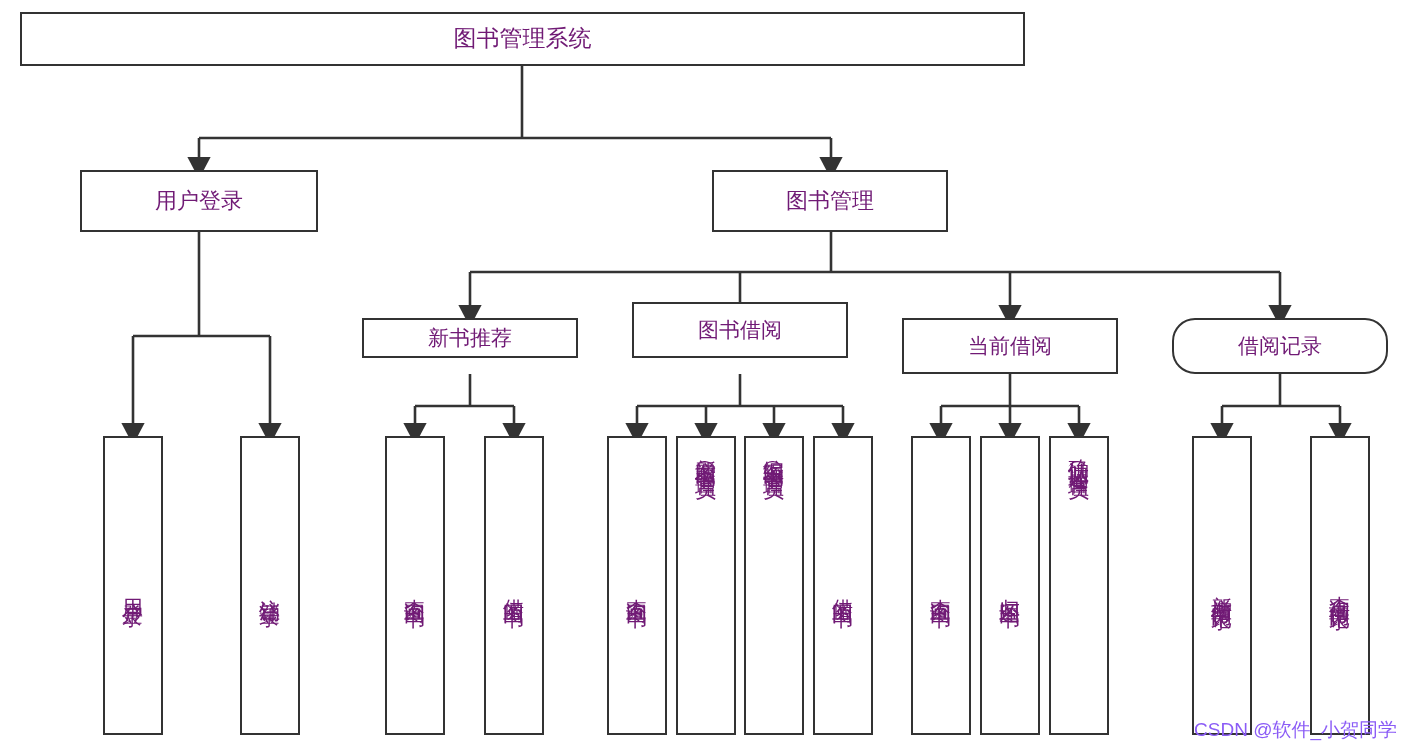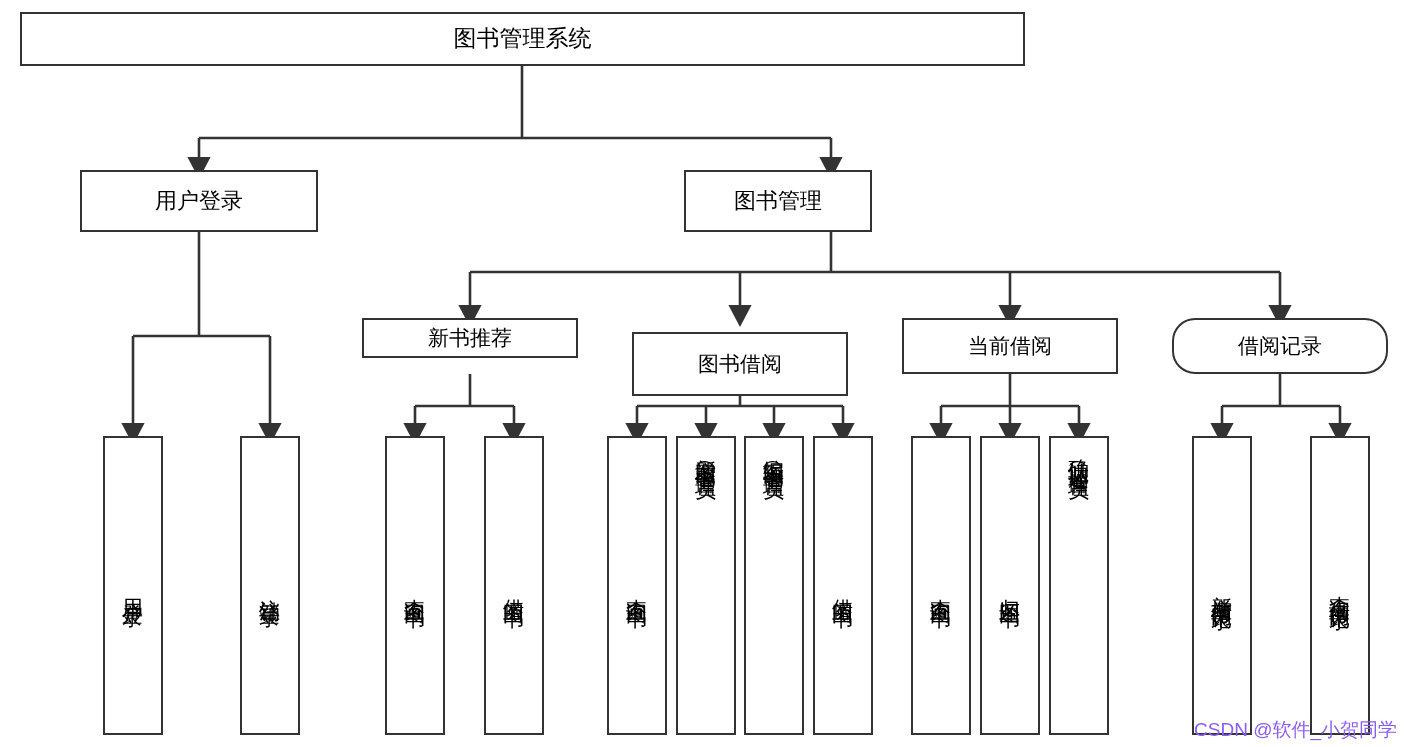--- a/index.html
+++ b/index.html
@@ -26,21 +26,21 @@
     pointer-events: none;
   }
   .node {
     position: absolute;
     box-sizing: border-box;
     background: #ffffff;
     border: 2px solid #333333;
     display: flex;
     align-items: center;
     justify-content: center;
-    color: #000000;
+    color: #701a75;
     z-index: 2;
   }
   .node-label {
     display: block;
     text-align: center;
     line-height: 1.18;
     white-space: nowrap;
   }
   
   .n-root { font-size: 23px; }
@@ -128,28 +128,28 @@
     </g>
   </svg>
 
   <div class="node n-root" style="left:20px; top:12px; width:1005px; height:54px;">
     <span class="node-label">图书管理系统</span>
   </div>
 
   <div class="node n-l2" style="left:80px; top:170px; width:238px; height:62px;">
     <span class="node-label">用户登录</span>
   </div>
-  <div class="node n-l2" style="left:684px; top:170px; width:188px; height:62px;">
+  <div class="node n-l2" style="left:712px; top:170px; width:236px; height:62px;">
     <span class="node-label">图书管理</span>
   </div>
 
   <div class="node n-l3" style="left:362px; top:318px; width:216px; height:40px;">
     <span class="node-label">新书推荐</span>
   </div>
-  <div class="node n-l3" style="left:632px; top:332px; width:216px; height:64px;">
+  <div class="node n-l3" style="left:632px; top:302px; width:216px; height:56px;">
     <span class="node-label">图书借阅</span>
   </div>
   <div class="node n-l3" style="left:902px; top:318px; width:216px; height:56px;">
     <span class="node-label">当前借阅</span>
   </div>
   <div class="node n-l3" style="left:1172px; top:318px; width:216px; height:56px;border-radius:23px;">
     <span class="node-label">借阅记录</span>
   </div>
 
   <div class="node leaf" style="left:103px; top:436px; width:60px; height:299px;">

